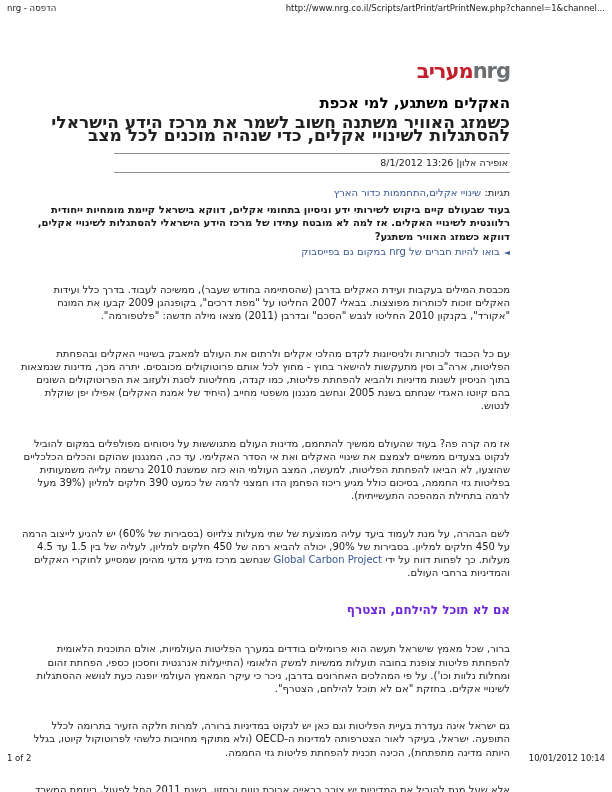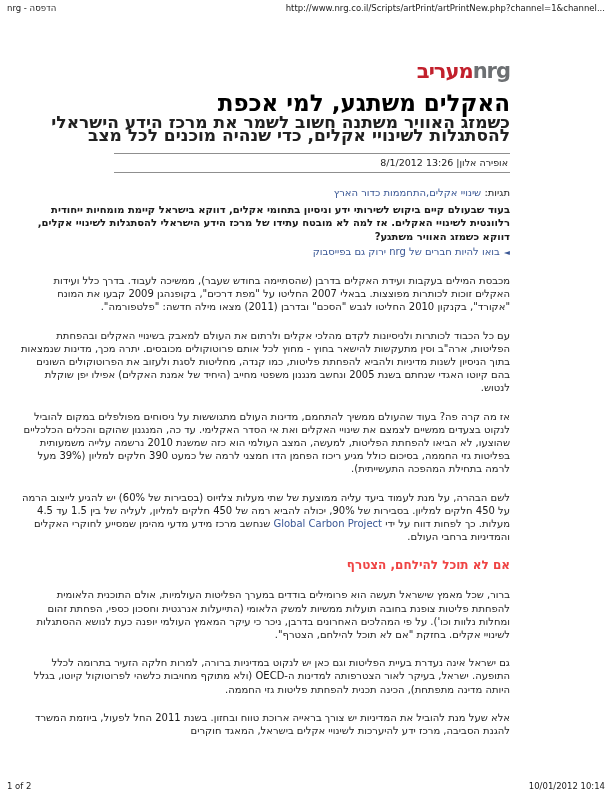--- a/index.html
+++ b/index.html
@@ -13,46 +13,46 @@
     color:#1c1c1c;
   }
   .print-header,.print-footer{
     position:absolute;left:7px;right:7px;
     display:flex;justify-content:space-between;
     direction:ltr;
     font-size:8.5px;color:#1a1a1a;
     font-family:"DejaVu Sans","Liberation Sans",sans-serif;
   }
   .print-header{top:3px;}
-  .print-footer{bottom:1px;}
+  .print-footer{bottom:29px;}
   .print-header .url{max-width:420px;white-space:nowrap;overflow:hidden;padding-left:8px;}
 
   .content{
     position:absolute;top:56px;left:18px;width:492px;
     direction:rtl;text-align:right;
     font-size:10px;line-height:13.2px;
   }
   .logo{direction:ltr;text-align:right;font-weight:bold;font-size:21px;line-height:31px;letter-spacing:-1px;}
   .logo .heb{color:#c2202c;}
   .logo .lat{color:#6d7073;}
-  h1.title{margin:6px 0 0 0;font-size:23px;line-height:20px;color:#000;font-weight:bold;}
+  h1.title{margin:6px 0 0 0;font-size:15px;line-height:20px;color:#000;font-weight:bold;}
   .subtitle{margin-top:3px;font-size:17px;line-height:13px;font-weight:bold;color:#222;}
   .byline-box{
     width:392px;margin-top:11px;
     border-top:1px solid #8f8f8f;border-bottom:1px solid #8f8f8f;
     padding:3px 2px;
     font-size:9.5px;line-height:12px;color:#222;
   }
   .tags{margin-top:13px;}
   .link{color:#3a5795;cursor:pointer;text-align:center;}
-  p{margin:15px 0;}
+  p{margin:24px 0;}
   p.lead{margin:4px 0 2px 0;font-weight:bold;}
   p.fb{margin:2px 0 11px 0;color:#3a5795;}
   .fb-arrow{margin-left:4px;font-size:8px;color:#3a5795;}
-  h2.subhead{margin:13px 0 9px 0;font-size:12px;line-height:15px;color:#ef4444;font-weight:bold;}
+  h2.subhead{margin:13px 0 9px 0;font-size:12px;line-height:15px;color:#6d28d9;font-weight:bold;}
 </style>
 </head>
 <body>
 
 <div class="page">
 
   <div class="print-header">
     <span>nrg - הדפסה</span>
     <span class="url">http://www.nrg.co.il/Scripts/artPrint/artPrintNew.php?channel=1&amp;channel...</span>
   </div>
@@ -69,21 +69,21 @@
       <span>אופירה אלון| 13:26 8/1/2012</span>
     </div>
 
     <div class="tags">
       <span>תגיות:</span>
       <span class="link">שינויי אקלים,התחממות כדור הארץ</span>
     </div>
 
     <p class="lead">בעוד שבעולם קיים ביקוש לשירותי ידע וניסיון בתחומי אקלים, דווקא בישראל קיימת מומחיות ייחודית רלוונטית לשינויי האקלים. אז למה לא מובטח עתידו של מרכז הידע הישראלי להסתגלות לשינויי אקלים, דווקא כשמזג האוויר משתגע?</p>
 
-    <p class="fb"><span class="fb-arrow">◄</span><span>בואו להיות חברים של nrg ירוק גם בפייסבוק</span></p>
+    <p class="fb"><span class="fb-arrow">◄</span><span>בואו להיות חברים של nrg במקום גם בפייסבוק</span></p>
 
     <p>מכבסת המילים בעקבות ועידת האקלים בדרבן (שהסתיימה בחודש שעבר), ממשיכה לעבוד. בדרך כלל ועידות האקלים זוכות לכותרות מפוצצות. בבאלי 2007 החליטו על "מפת דרכים", בקופנהגן 2009 קבעו את המונח "אקורד", בקנקון 2010 החליטו לגבש "הסכם" ובדרבן (2011) מצאו מילה חדשה: "פלטפורמה".</p>
 
     <p>עם כל הכבוד לכותרות ולניסיונות לקדם מהלכי אקלים ולרתום את העולם למאבק בשינויי האקלים ובהפחתת הפליטות, ארה"ב וסין מתעקשות להישאר בחוץ - מחוץ לכל אותם פרוטוקולים מכובסים. יתרה מכך, מדינות שנמצאות בתוך הניסיון לשנות מדיניות ולהביא להפחתת פליטות, כמו קנדה, מחליטות לסגת ולעזוב את הפרוטוקולים השונים בהם קיוטו האגדי שנחתם בשנת 2005 ונחשב מנגנון משפטי מחייב (היחיד של אמנת האקלים) אפילו יפן שוקלת לנטוש.</p>
 
     <p>אז מה קרה פה? בעוד שהעולם ממשיך להתחמם, מדינות העולם מתגוששות על ניסוחים מפולפלים במקום להוביל לנקוט בצעדים ממשיים לצמצם את שינויי האקלים ואת אי הסדר האקלימי. עד כה, המנגנון שהוקם והכלים הכלכליים שהוצעו, לא הביאו להפחתת הפליטות, למעשה, המצב העולמי הוא כזה שמשנת 2010 נרשמה עלייה משמעותית בפליטות גזי החממה, בסיכום כולל מגיע ריכוז הפחמן הדו חמצני לרמה של כמעט 390 חלקים למליון (39% מעל לרמה בתחילת המהפכה התעשייתית).</p>
 
     <p><span>לשם הבהרה, על מנת לעמוד ביעד עליה ממוצעת של שתי מעלות צלזיוס (בסבירות של 60%) יש להגיע לייצוב הרמה על 450 חלקים למליון. בסבירות של 90%, יכולה להביא רמה של 450 חלקים למליון, לעליה של בין 1.5 עד 4.5 מעלות. כך לפחות דווח על ידי </span><span class="link">Global Carbon Project</span><span> שנחשב מרכז מידע מדעי מהימן שמסייע לחוקרי האקלים והמדיניות ברחבי העולם.</span></p>
 
     <h2 class="subhead">אם לא תוכל להילחם, הצטרף</h2>

